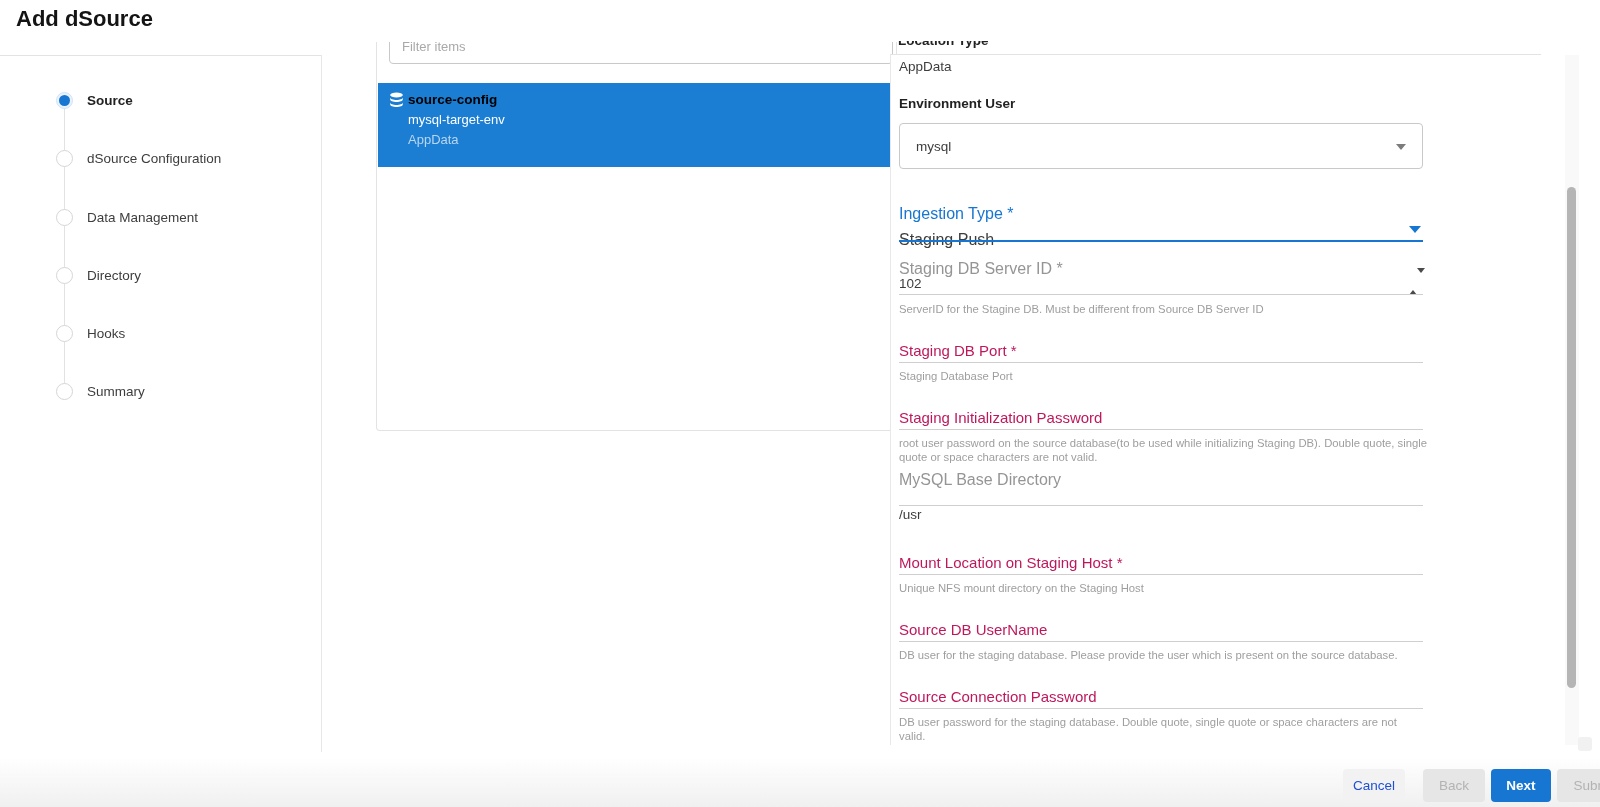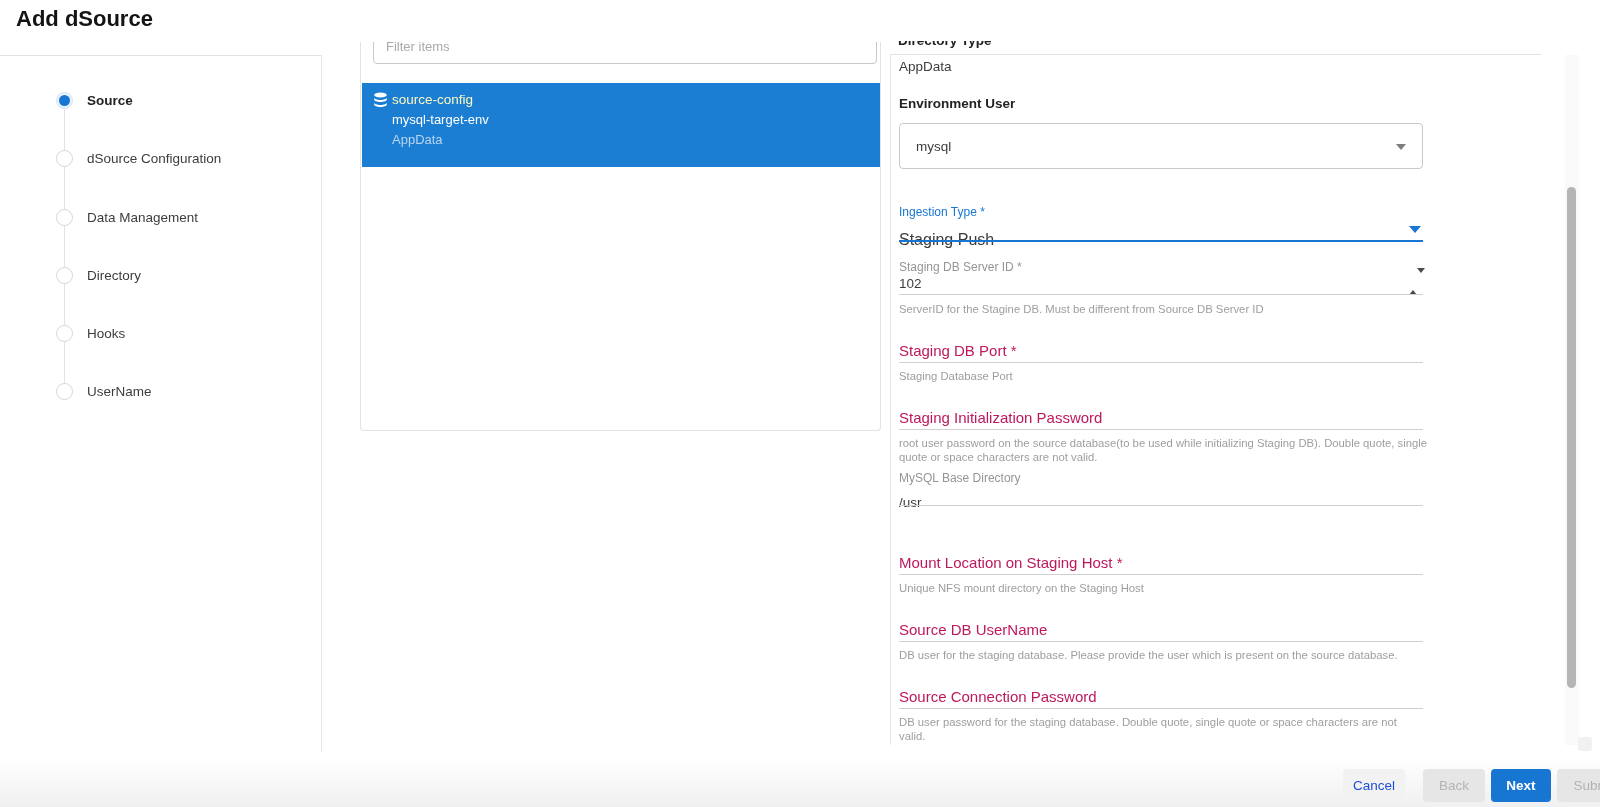--- a/index.html
+++ b/index.html
@@ -17,43 +17,43 @@
   .step { position:absolute; left:56px; height:18px; display:flex; align-items:center; cursor:pointer; }
   .dot-outer { width:17px; height:17px; border-radius:50%; background:#fff; border:1px solid #d6d6d6;
                display:flex; align-items:center; justify-content:center; flex:0 0 auto; }
   .step.active .dot-outer { border-color:#cfe3f7; background:#eaf3fc; }
   .dot-inner { width:11px; height:11px; border-radius:50%; background:transparent; }
   .step.active .dot-inner { background:#1776d1; }
   .step-label { margin-left:14px; font-size:13.5px; color:#3d3d3d; white-space:nowrap; }
   .step.active .step-label { font-weight:700; color:#222; }
 
   
-  .list-panel { position:absolute; left:360px; top:42px; width:521px; height:389px; overflow:hidden;
+  .list-panel { position:absolute; left:376px; top:42px; width:521px; height:389px; overflow:hidden;
                 border-left:1px solid #e3e3e3; border-right:1px solid #e3e3e3; border-bottom:1px solid #e3e3e3;
                 border-radius:0 0 4px 4px; background:#fff; }
   .filter-input { position:absolute; left:12px; top:-14px; width:504px; height:36px;
                   border:1px solid #c9c9c9; border-radius:4px; padding:0 12px; font-size:13px;
                   font-family:"Liberation Sans", sans-serif; color:#444; outline:none; }
   .filter-input::placeholder { color:#a9a9a9; }
   .sel-row { position:absolute; left:1px; top:41px; width:519px; height:84px; background:#1b7ed3; cursor:pointer; }
   .sel-row .db-icon { position:absolute; left:11px; top:9px; }
   .sel-row .row-text { position:absolute; left:30px; top:7px; display:flex; flex-direction:column; }
-  .row-name { color:#fef9c3; font-weight:400; font-size:13.5px; line-height:20px; }
+  .row-name { color:#000000; font-weight:700; font-size:13.5px; line-height:20px; }
   .row-env  { color:#fff; font-size:13px;  line-height:20px; }
   .row-type { color:#b9d5ef; font-size:13px; line-height:19px; }
 
   
   .clip-frag { position:absolute; left:898px; top:41px; height:12px; width:200px; overflow:hidden; }
   .clip-frag span { display:block; font-weight:700; font-size:13.5px; color:#222; margin-top:-8px; }
   .form-panel { position:absolute; left:890px; top:54px; width:651px; height:691px;
                 border-top:1px solid #e3e3e3; border-left:1px solid #e8e8e8; background:#fff; }
   .fp { position:absolute; left:8px; width:524px; }
   .val-text  { font-size:13.5px; color:#3d3d3d; }
   .bold-label{ font-size:13.5px; font-weight:700; color:#222; }
-  .small-label { font-size:12px; color:#959595; }
+  .small-label { font-size:16px; color:#959595; }
   .small-label.blue { color:#1776d1; }
   .big-label { font-size:15px; color:#be185d; }
   .helper { font-size:11.3px; color:#9e9e9e; line-height:14px; }
   .u-line { position:absolute; left:8px; width:524px; height:1px; background:#cfcfcf; }
   .u-line.blue { height:2px; background:#1776d1; }
 
   .select-box { position:absolute; left:8px; top:68px; width:524px; height:46px; border:1px solid #c9c9c9;
                 border-radius:4px; background:#fff; display:flex; align-items:center; padding:0 16px; cursor:pointer; }
   .chev-gray { position:absolute; right:16px; top:20px; width:0; height:0;
                border-left:5px solid transparent; border-right:5px solid transparent; border-top:6px solid #7c7c7c; }
@@ -116,21 +116,21 @@
   <div class="step" style="top:324px">
     <span class="dot-outer">
         <span class="dot-inner"></span>
       </span>
     <span class="step-label">Hooks</span>
   </div>
   <div class="step" style="top:382px">
     <span class="dot-outer">
         <span class="dot-inner"></span>
       </span>
-    <span class="step-label">UserName</span>
+    <span class="step-label">Summary</span>
   </div>
 
   <div class="list-panel">
     <input class="filter-input" type="text" placeholder="Filter items" style="">
     <div class="sel-row">
       <span class="db-icon">
         <svg width="15" height="18" viewBox="0 0 15 18">
           <g fill="#ffffff">
             <ellipse cx="7.5" cy="3" rx="6.3" ry="2.6"></ellipse>
             <path d="M1.2 5.6c0 1.4 2.8 2.5 6.3 2.5s6.3-1.1 6.3-2.5v2c0 1.4-2.8 2.5-6.3 2.5S1.2 9 1.2 7.6z"></path>
@@ -140,21 +140,21 @@
       </span>
       <span class="row-text">
         <span class="row-name">source-config</span>
         <span class="row-env">mysql-target-env</span>
         <span class="row-type">AppData</span>
       </span>
     </div>
   </div>
 
   <div class="clip-frag">
-    <span>Directory Type</span>
+    <span>Location Type</span>
   </div>
 
   <div class="form-panel">
 
     <div class="fp val-text" style="top:4px">AppData</div>
 
     <div class="fp bold-label" style="top:41px">Environment User</div>
     <div class="select-box">
       <span class="val-text">mysql</span>
       <span class="chev-gray"></span>
@@ -175,21 +175,21 @@
 
     <div class="fp big-label" style="top:287px">Staging DB Port *</div>
     <div class="u-line" style="top:307px"></div>
     <div class="fp helper" style="top:314px">Staging Database Port</div>
 
     <div class="fp big-label" style="top:354px">Staging Initialization Password</div>
     <div class="u-line" style="top:374px"></div>
     <div class="fp helper" style="top:381px; width:532px">root user password on the source database(to be used while initializing Staging DB). Double quote, single quote or space characters are not valid.</div>
 
     <div class="fp small-label" style="top:416px">MySQL Base Directory</div>
-    <div class="fp val-text" style="top:440px">/usr</div>
+    <div class="fp val-text" style="top:452px">/usr</div>
     <div class="u-line" style="top:450px"></div>
 
     <div class="fp big-label" style="top:499px">Mount Location on Staging Host *</div>
     <div class="u-line" style="top:519px"></div>
     <div class="fp helper" style="top:526px">Unique NFS mount directory on the Staging Host</div>
 
     <div class="fp big-label" style="top:566px">Source DB UserName</div>
     <div class="u-line" style="top:586px"></div>
     <div class="fp helper" style="top:593px">DB user for the staging database. Please provide the user which is present on the source database.</div>
 

